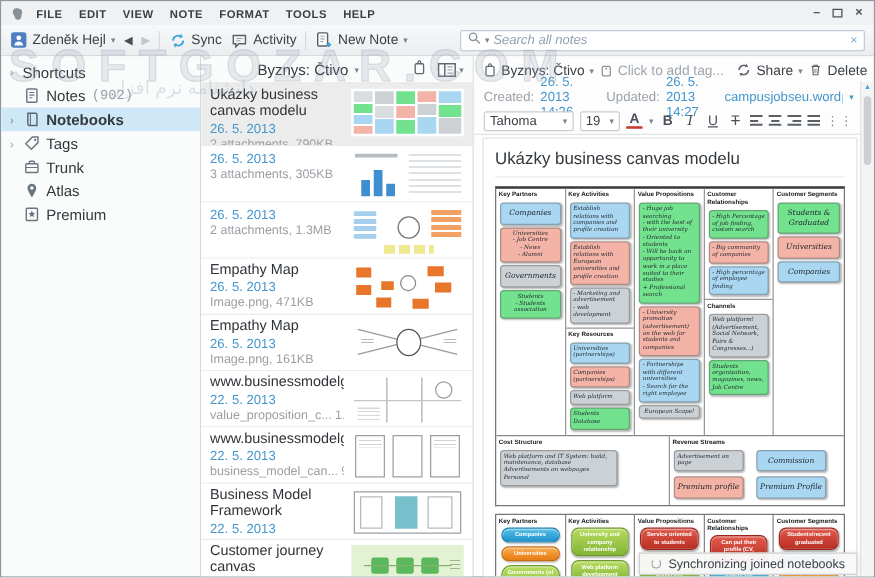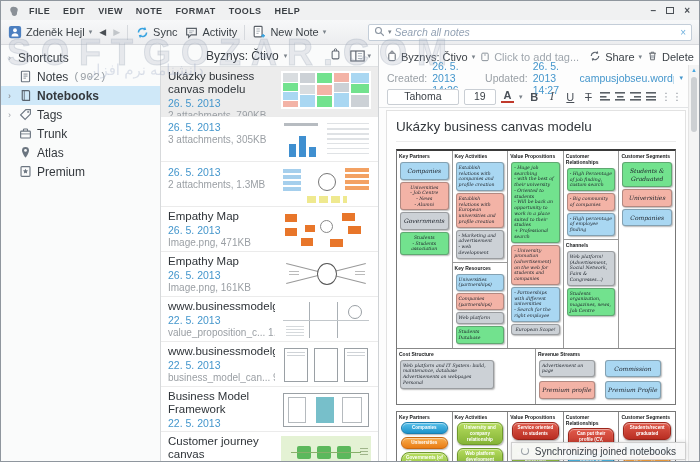--- a/index.html
+++ b/index.html
@@ -55,21 +55,21 @@
   
   .editor{flex:1;display:flex;flex-direction:column;position:relative;background:#fdfdfd;min-width:0;}
   .ed-tb{height:24px;display:flex;align-items:center;gap:5px;padding:0 8px;font-size:11px;color:#3c4248;flex:none;}
   .ed-tb .ph{color:#9fa6ad;}
   .gap{flex:1;}
   .ed-info{height:17px;display:flex;align-items:center;gap:5px;padding:0 8px 0 8px;font-size:10.5px;flex:none;padding-right:16px;}
   .lbl{color:#9aa0a6;}
   .val{color:#4496cc;}
   .url{margin-left:auto;color:#4496cc;overflow:hidden;white-space:nowrap;max-width:150px;}
   .ed-fmt{height:22px;display:flex;align-items:center;gap:5px;padding:0 16px 0 8px;border-bottom:1px solid #e2e4e6;flex:none;}
-  .fsel{height:16px;border:1px solid #c9ced4;border-radius:2px;background:#fff;display:flex;align-items:center;padding:0 4px;font-size:10.5px;color:#3c4248;gap:6px;flex-direction:column;}
+  .fsel{height:16px;border:1px solid #c9ced4;border-radius:2px;background:#fff;display:flex;align-items:center;padding:0 4px;font-size:10.5px;color:#3c4248;gap:6px;}
   .fbtn{font-size:11px;color:#4a5058;width:14px;text-align:center;}
   .fA{font-weight:bold;border-bottom:2px solid #c0392b;line-height:11px;}
   .alico{width:11px;height:9px;display:inline-block;}
   .al{background:linear-gradient(#5a6066,#5a6066) 0 0/100% 1.6px no-repeat,linear-gradient(#5a6066,#5a6066) 0 3.6px/65% 1.6px no-repeat,linear-gradient(#5a6066,#5a6066) 0 7.2px/100% 1.6px no-repeat;}
   .ac{background:linear-gradient(#5a6066,#5a6066) 0 0/100% 1.6px no-repeat,linear-gradient(#5a6066,#5a6066) 50% 3.6px/65% 1.6px no-repeat,linear-gradient(#5a6066,#5a6066) 0 7.2px/100% 1.6px no-repeat;}
   .ar{background:linear-gradient(#5a6066,#5a6066) 0 0/100% 1.6px no-repeat,linear-gradient(#5a6066,#5a6066) 100% 3.6px/65% 1.6px no-repeat,linear-gradient(#5a6066,#5a6066) 0 7.2px/100% 1.6px no-repeat;}
   .aj{background:linear-gradient(#5a6066,#5a6066) 0 0/100% 1.6px no-repeat,linear-gradient(#5a6066,#5a6066) 0 3.6px/100% 1.6px no-repeat,linear-gradient(#5a6066,#5a6066) 0 7.2px/100% 1.6px no-repeat;}
   .more{margin-left:auto;color:#8a9098;font-size:10px;letter-spacing:1px;}
 
   .ed-body{flex:1;position:relative;padding:2px 13px 0 7px;overflow:hidden;}

